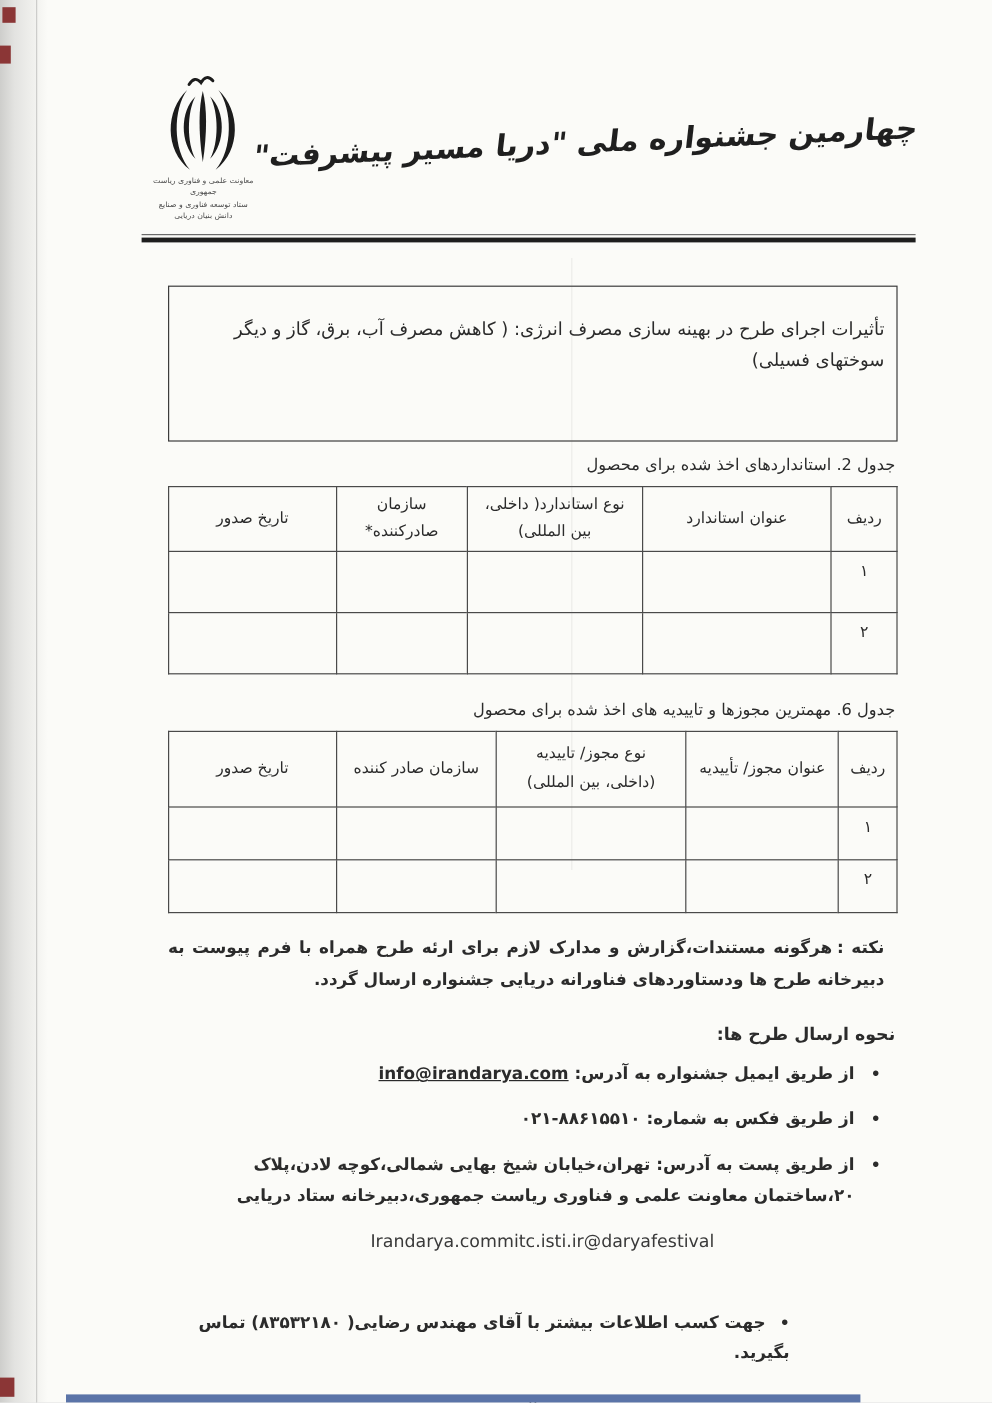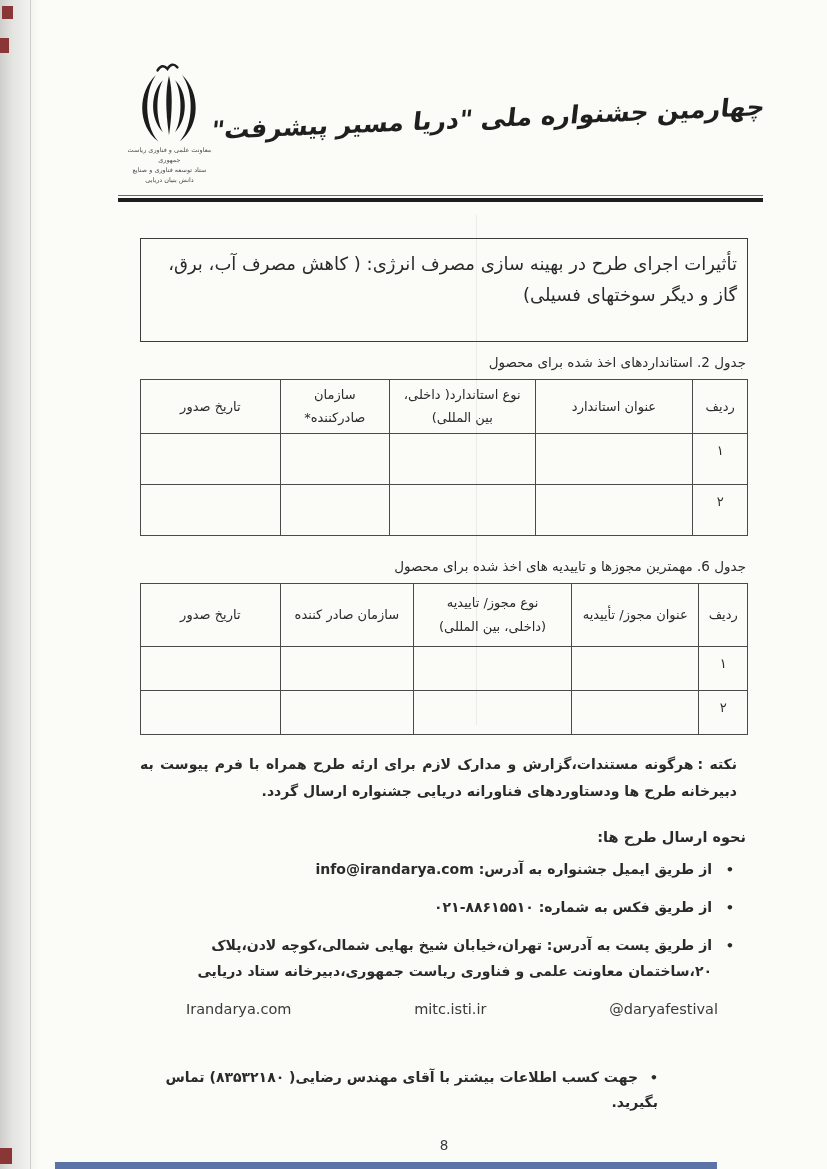--- a/index.html
+++ b/index.html
@@ -20,40 +20,40 @@
   .logo{width:120px;text-align:center;margin-left:8px;}
   .logo svg{display:block;margin:0 auto;}
   .logo-line{font-size:6.5px;color:#4a4a4a;line-height:1.5;letter-spacing:.3px;direction:rtl;transform:scaleY(.95);}
   .callig{margin-top:42px;font-size:25px;font-weight:bold;color:#1f1f1f;
           transform:skewX(-9deg) rotate(-2.5deg);letter-spacing:1px;white-space:nowrap;direction:rtl;}
   .rule{margin:10px 64px 0 118px;}
   .rule .thin{height:1px;background:#6a6a6a;}
   .rule .thick{height:4px;background:#1e1e1e;margin-top:2px;}
   
   .content{padding:0 79px 0 140px;}
-  .effects-box{margin-top:36px;border:1px solid #3c3c3c;height:82px;padding:10px 10px;
-               font-size:18px;line-height:1.7;}
+  .effects-box{margin-top:36px;border:1px solid #3c3c3c;height:82px;padding:23px 10px;
+               font-size:15px;line-height:1.7;}
   .caption{margin:12px 2px 0 0;font-size:13.5px;}
   .caption.c9{margin-top:22px;}
   table{width:100%;border-collapse:collapse;margin-top:9px;table-layout:fixed;}
   th,td{border:1px solid #4a4a4a;font-weight:normal;font-size:13px;padding:3px 6px;}
   th{text-align:center;vertical-align:middle;white-space:pre-line;line-height:1.8;}
   td{vertical-align:top;padding-top:9px;}
   .t8 th{height:34px;} .t8 td{height:38px;}
   .t9 th{height:56px;} .t9 td{height:31px;}
   td.idx{text-align:center;font-size:13px;}
   .footnote{margin:8px 2px 0 0;font-size:12.5px;}
   .note{margin:16px 11px 0 0;font-size:14px;font-weight:bold;line-height:1.95;text-align:justify;}
   .note b{margin-left:4px;}
   .send-heading{margin:24px 2px 0 0;font-size:14.5px;font-weight:bold;}
   ul.bullets{list-style:none;margin:10px 0 0 0;padding:0 14px 0 0;}
   ul.bullets li{margin-top:11px;font-size:14px;font-weight:bold;line-height:1.9;padding-right:22px;text-indent:-22px;}
   .blt{display:inline-block;width:22px;text-indent:0;font-size:13px;}
-  .email{font-weight:bold;direction:ltr;unicode-bidi:embed;}
-  .links{margin:16px 30px 0 46px;display:flex;justify-content:space-between;direction:ltr;
+  .email{font-weight:bold;text-decoration:underline;direction:ltr;unicode-bidi:embed;}
+  .links{margin:16px 30px 0 46px;display:flex;justify-content:center;direction:ltr;
          font-size:14.5px;color:#3a3a3a;}
   .contact-row{margin-top:48px;padding-right:90px;font-size:14px;line-height:1.8;font-weight:bold;}
   .contact-row .blt{width:20px;}
   .pageno{margin-top:22px;text-align:center;font-size:13.5px;direction:ltr;color:#3a3a3a;}
 </style>
 </head>
 <body>
 
 <div class="page">
 

